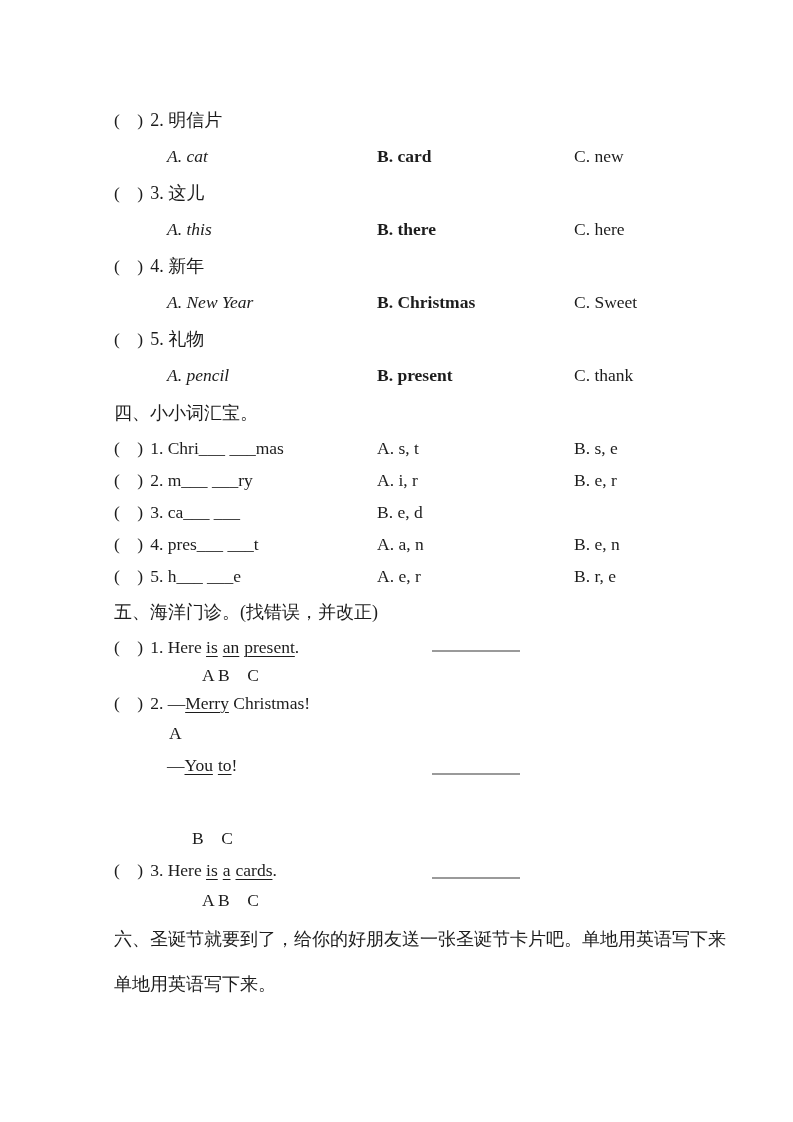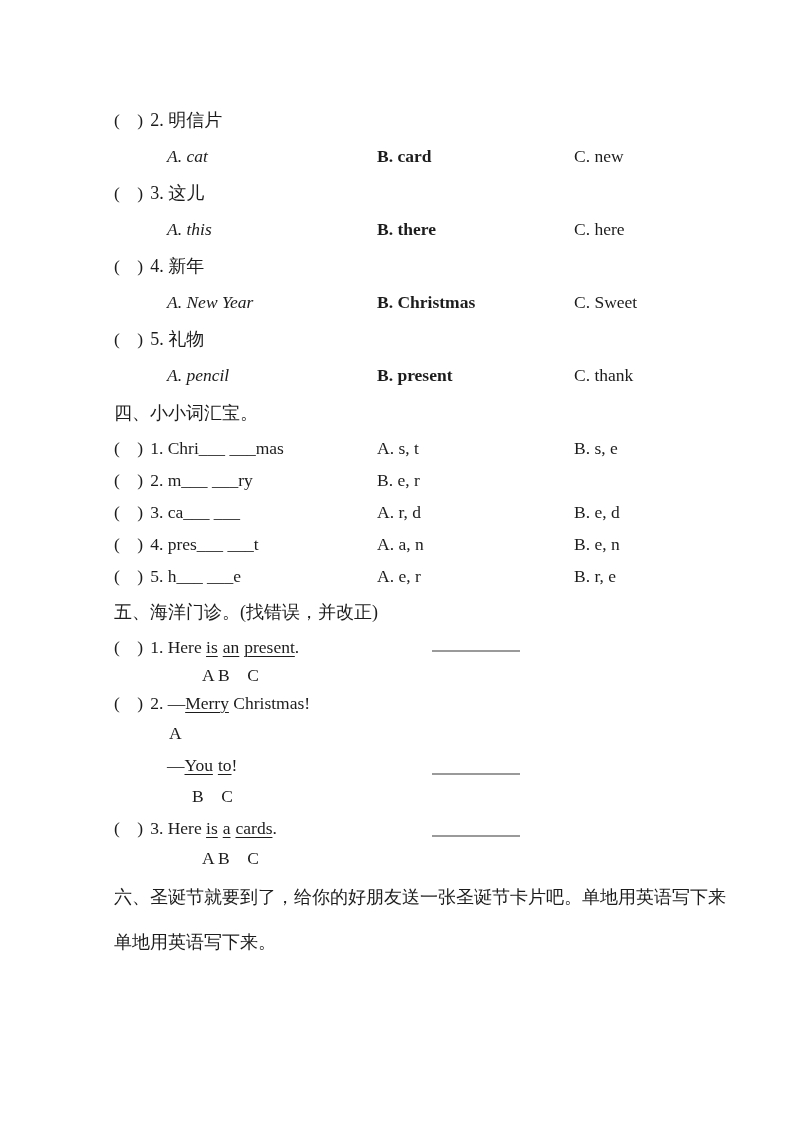--- a/index.html
+++ b/index.html
@@ -26,21 +26,21 @@
   .stemcell { width:263px; display:flex; }
   .stemcell > span { white-space:pre; }
   .s4-opta { width:197px; }
   .uw { text-decoration:underline; text-underline-offset:3px; text-decoration-thickness:1.2px; }
   .gap { margin-left:5px; }
   .blank { position:absolute; left:318px; width:88px; height:0; border-bottom:2px solid #9a9a9a; }
   .b1 { bottom:10px; } .b2 { bottom:6px; } .b3 { bottom:8px; }
   .ind-letters { padding-left:88px; }
   .ind-a { padding-left:55px; }
   .ind-youto { padding-left:53px; }
-  .ind-bc { padding-left:78px; }
+  .ind-bc { padding-left:78px;margin-top:42px; }
 </style>
 </head>
 <body>
 
 <div class="page">
 
   <div class="row h37">
       <span class="paren">(    )</span>
       <span class="zh">2. 明信片</span>
     </div>
@@ -84,25 +84,25 @@
       <span class="zh">四、小小词汇宝。</span>
     </div>
 
   <div class="row h32">
       <span class="stemcell"><span class="paren">(    )</span><span>1. Chri___ ___mas</span></span>
       <span class="s4-opta">A. s, t</span>
       <span>B. s, e</span>
     </div>
   <div class="row h32">
       <span class="stemcell"><span class="paren">(    )</span><span>2. m___ ___ry</span></span>
+      <span class="s4-opta">A. i, r</span>
       <span>B. e, r</span>
     </div>
   <div class="row h32">
       <span class="stemcell"><span class="paren">(    )</span><span>3. ca___ ___</span></span>
-      <span class="s4-opta">A. r, d</span>
       <span>B. e, d</span>
     </div>
   <div class="row h32">
       <span class="stemcell"><span class="paren">(    )</span><span>4. pres___ ___t</span></span>
       <span class="s4-opta">A. a, n</span>
       <span>B. e, n</span>
     </div>
   <div class="row h32">
       <span class="stemcell"><span class="paren">(    )</span><span>5. h___ ___e</span></span>
       <span class="s4-opta">A. e, r</span>

